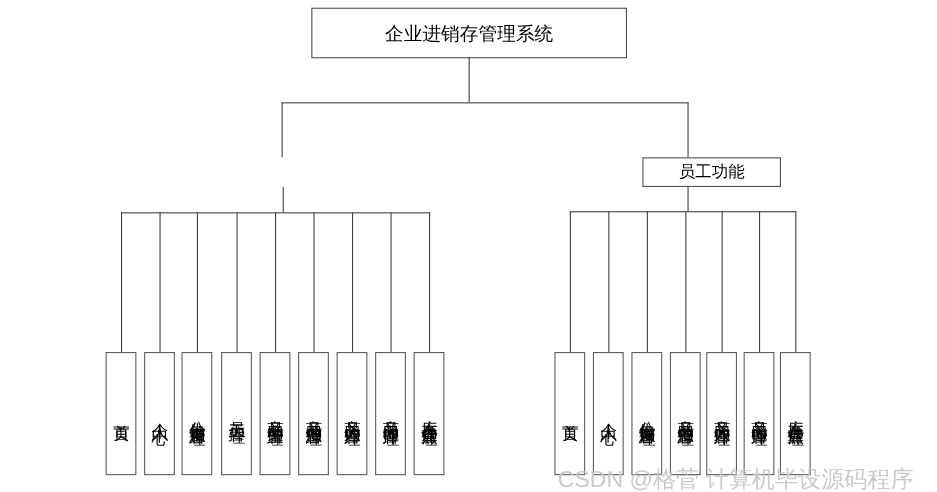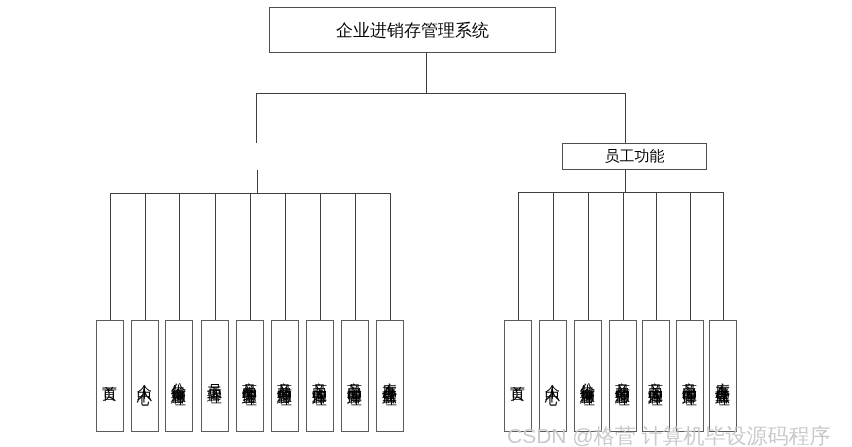--- a/index.html
+++ b/index.html
@@ -15,24 +15,24 @@
   .node {
     position: absolute;
     background: #ffffff;
     border: 1px solid #4f4f4f;
     box-sizing: border-box;
     display: flex;
     align-items: center;
     justify-content: center;
     text-align: center;
   }
-  .root-node  { left:269px; top:7px;  width:287px; height:46px; font-size:17px; }
+  .root-node  { left:283px; top:7px;  width:287px; height:46px; font-size:17px; }
   .level2     { top:143px; height:27px; font-size:15px; }
   .admin-node { left:165px; width:185px; }
-  .staff-node { left:562px; width:145px; }
+  .staff-node { left:584px; width:126px; }
   .leaf {
     position: absolute;
     top: 320px;
     width: 28px;
     height: 112px;
     background: #ffffff;
     border: 1px solid #5c5c5c;
     box-sizing: border-box;
     display: flex;
     align-items: center;

